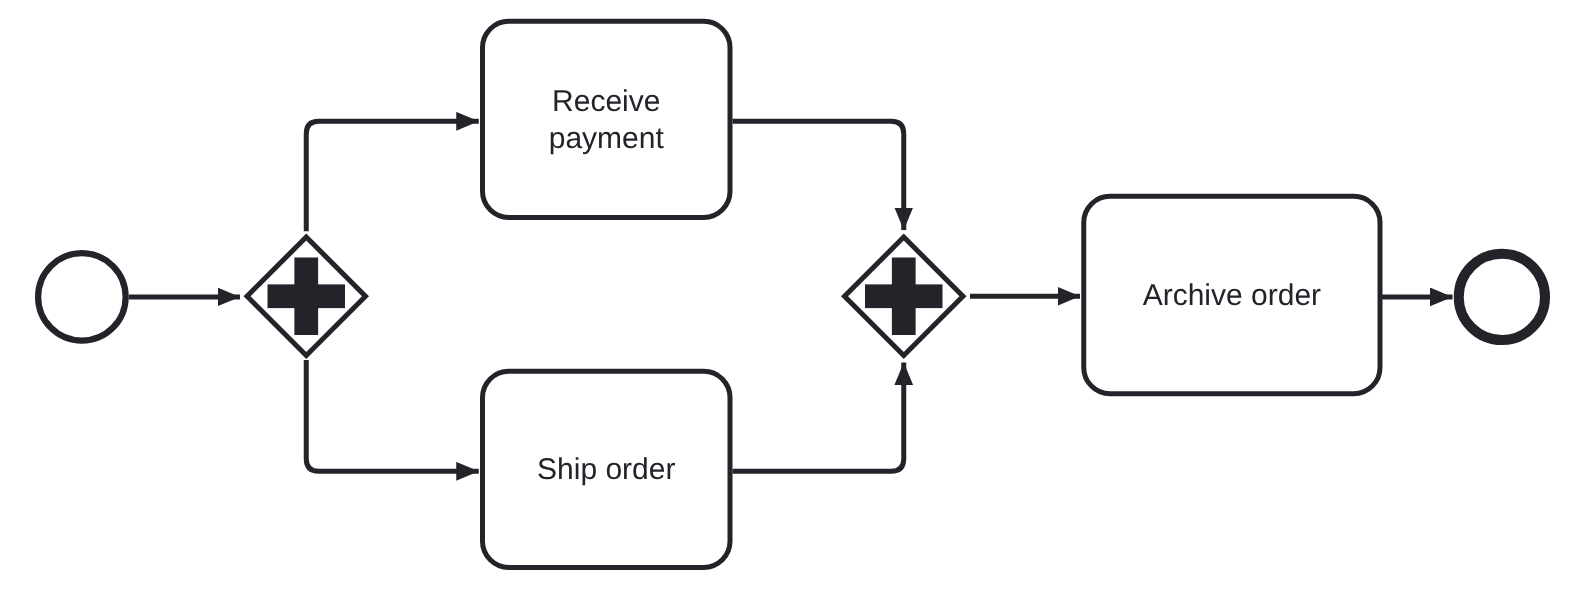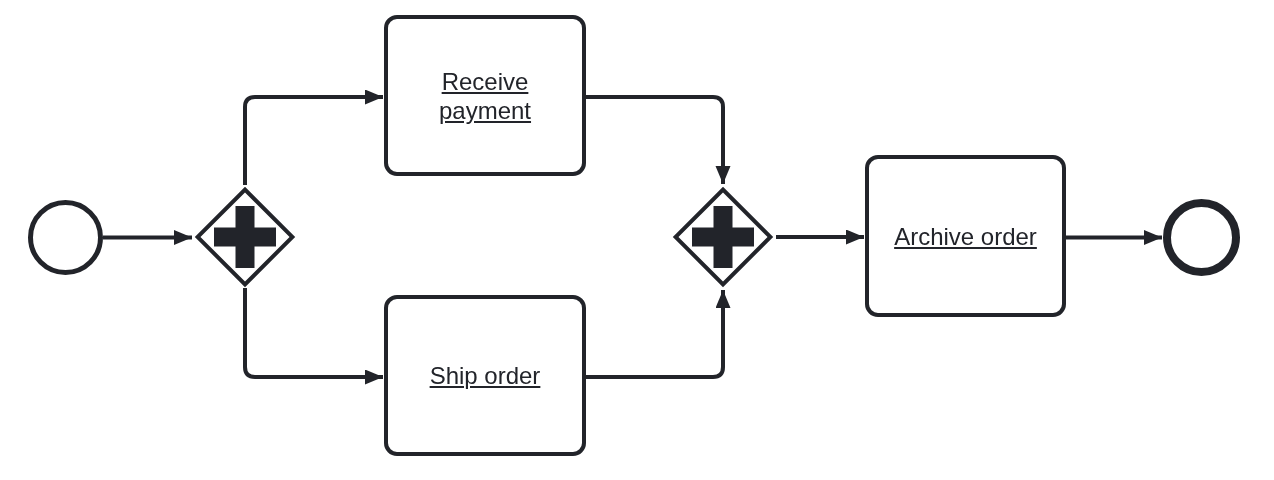--- a/index.html
+++ b/index.html
@@ -48,38 +48,37 @@
     left: 1163px;
     top: 199px;
     width: 77px;
     height: 77px;
     border: 8px solid #22242A;
   }
   .task {
     width: 202px;
     height: 161px;
     border: 4px solid #22242A;
-    border-radius: 13px;
+    border-radius: 23px;
     background: #ffffff;
     display: flex;
     align-items: center;
     justify-content: center;
-    text-decoration: underline;
   }
   .task .task-label {
     display: block;
     width: 160px;
     text-align: center;
     font-size: 24px;
     line-height: 29px;
     color: #22242A;
   }
   .task.receive-payment { left: 384px; top: 15px; }
   .task.ship-order      { left: 384px; top: 295px; align-items: center; }
-  .task.archive-order   { left: 865px; top: 155px; width: 201px; height: 162px; }
+  .task.archive-order   { left: 865px; top: 155px; width: 241px; height: 162px; }
   .gateway {
     width: 104px;
     height: 105px;
     background: transparent;
   }
   .gateway.split { left: 193px; top: 184px; }
   .gateway.join  { left: 671px; top: 184px; }
   .gateway .diamond {
     position: absolute;
     left: 50%;

